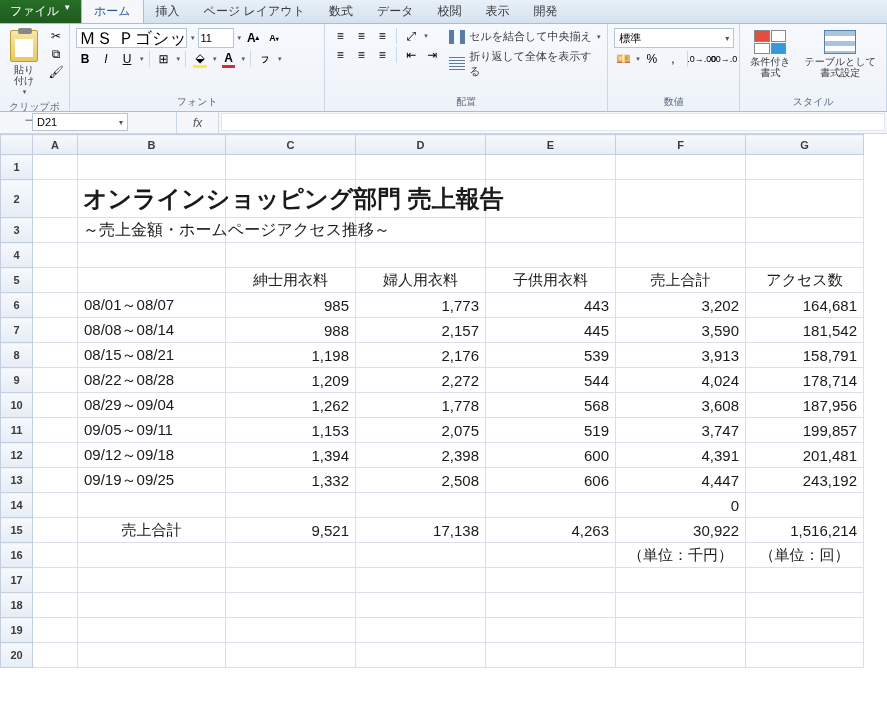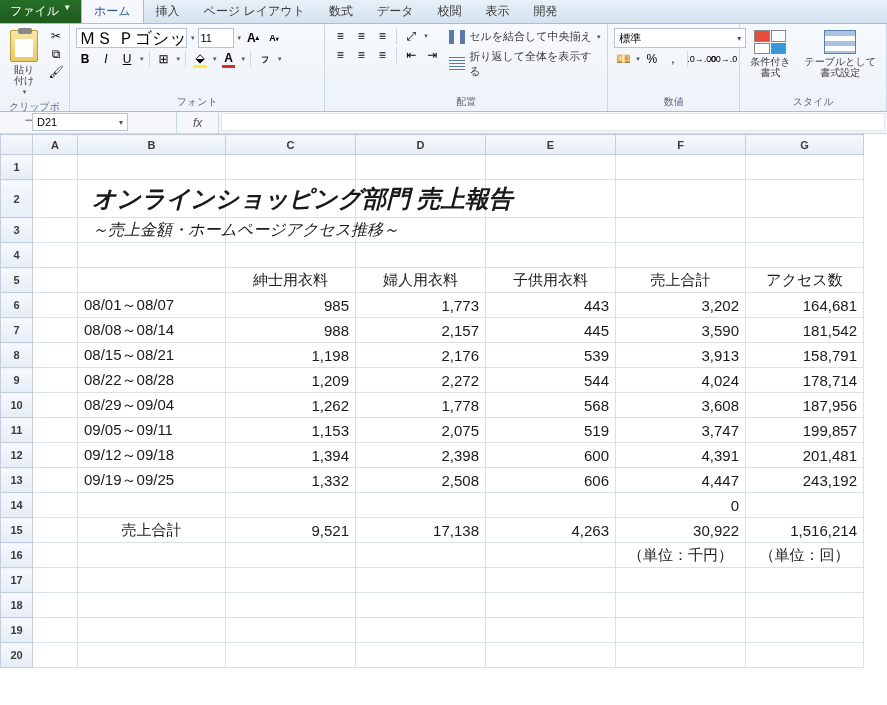--- a/index.html
+++ b/index.html
@@ -53,21 +53,21 @@
 .col-hdr, .row-hdr, .corner { background: linear-gradient(#f6f9fd,#e6edf6); border: 1px solid #c3cfde; font-size: 11px; color: #3b3b3b; text-align: center; }
 .corner { width: 32px; height: 20px; }
 .col-hdr { height: 20px; }
 .row-hdr { width: 32px; }
 td.cell { border: 1px solid #d9e0ea; height: 25px; padding: 2px 6px; font-size: 15px; color: #1a1a1a; vertical-align: middle; white-space: nowrap; overflow: hidden; }
 td.cell.num { text-align: right; }
 tr.r2 td.cell { height: 38px; }
 .title-text { font-size: 24px; font-weight: bold; }
 .subtitle-text { font-size: 16px; }
 td.cell.overflow { overflow: visible; position: relative; }
-td.cell.overflow span { position: absolute; left: 14px; top: 50%; transform: translateY(-50%); white-space: nowrap; font-style: italic; }
+td.cell.overflow span { position: absolute; left: 5px; top: 50%; transform: translateY(-50%); white-space: nowrap; }
 
 .small-tri { font-size: 7px; color: #555; margin-left: 1px; }
 </style>
 </head>
 <body>
 
 <div class="ribbon-tabs">
   <div class="file-tab">
     <span>ファイル</span>
     <span class="tri">▼</span>
@@ -191,21 +191,21 @@
           <div class="fmt-icon"></div>
           <span>折り返して全体を表示する</span>
         </div>
       </div>
     </div>
     <div class="group-label">配置</div>
   </div>
 
   <div class="group" style="width:132px">
     <div class="group-content">
-      <div class="combo" style="width:132px">
+      <div class="combo" style="width:120px">
         <span>標準</span>
         <span class="arr">▾</span>
       </div>
       <div class="group-row">
         <div class="mini-btn">💴</div>
         <span class="small-tri">▾</span>
         <div class="mini-btn">%</div>
         <div class="mini-btn">,</div>
         <div class="sep"></div>
         <div class="mini-btn" style="font-size:9px">.0→.00</div>

